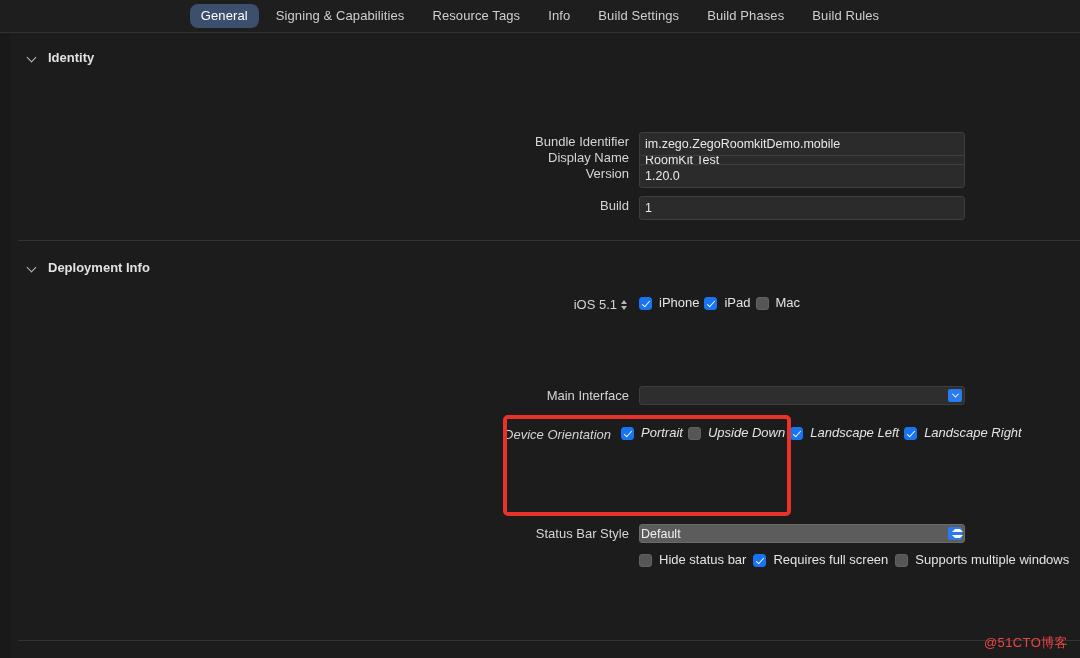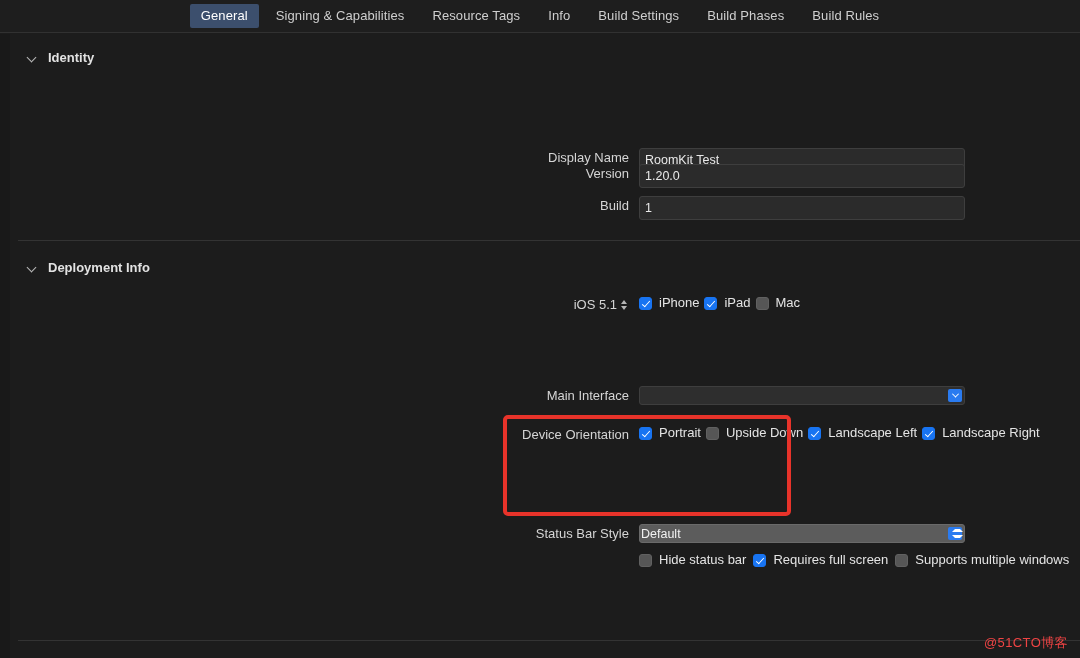--- a/index.html
+++ b/index.html
@@ -25,21 +25,21 @@
     align-items: center;
     justify-content: center;
     gap: 6px;
     border-bottom: 1px solid #313131;
     box-sizing: border-box;
   }
   .tab {
     font-size: 13px;
     color: #cfcfcf;
     padding: 4px 11px 5px 11px;
-    border-radius: 2px;
+    border-radius: 8px;
     white-space: nowrap;
     letter-spacing: 0.1px;
     cursor: default;
   }
   .tab.selected {
     background: #3c4f6d;
     color: #ffffff;
   }
 
   
@@ -318,20 +318,24 @@
   <div class="section-header" style="left:27px; top:16px;">
     <span class="disclosure"></span>
     <span>Identity</span>
   </div>
 
   <div class="row" style="left:513px; top:66px;margin-top:48px;">
     <div class="row-label">Display Name</div>
     <input class="textfield" type="text" value="RoomKit Test" style="">
   </div>
 
+  <div class="row" style="left:513px; top:98px;">
+    <div class="row-label">Bundle Identifier</div>
+    <input class="textfield" type="text" value="im.zego.ZegoRoomkitDemo.mobile" style="">
+  </div>
 
   <div class="row" style="left:513px; top:130px;">
     <div class="row-label">Version</div>
     <input class="textfield" type="text" value="1.20.0" style="">
   </div>
 
   <div class="row" style="left:513px; top:162px;">
     <div class="row-label">Build</div>
     <input class="textfield" type="text" value="1" style="">
   </div>
@@ -367,21 +371,21 @@
   </div>
 
   <div class="row" style="left:513px; top:352px;">
     <div class="row-label">Main Interface</div>
     <div class="combobox">
       <span></span>
       <span class="combo-arrow"></span>
     </div>
   </div>
 
-  <div class="row" style="left:513px; top:391px;">
+  <div class="row" style="left:495px; top:391px;font-style:italic;">
     <div class="row-label">Device Orientation</div>
     <div class="checklist">
       <div class="checkitem">
         <span class="cb checked"></span>
         <span>Portrait</span>
       </div>
       <div class="checkitem">
         <span class="cb"></span>
         <span>Upside Down</span>
       </div>

